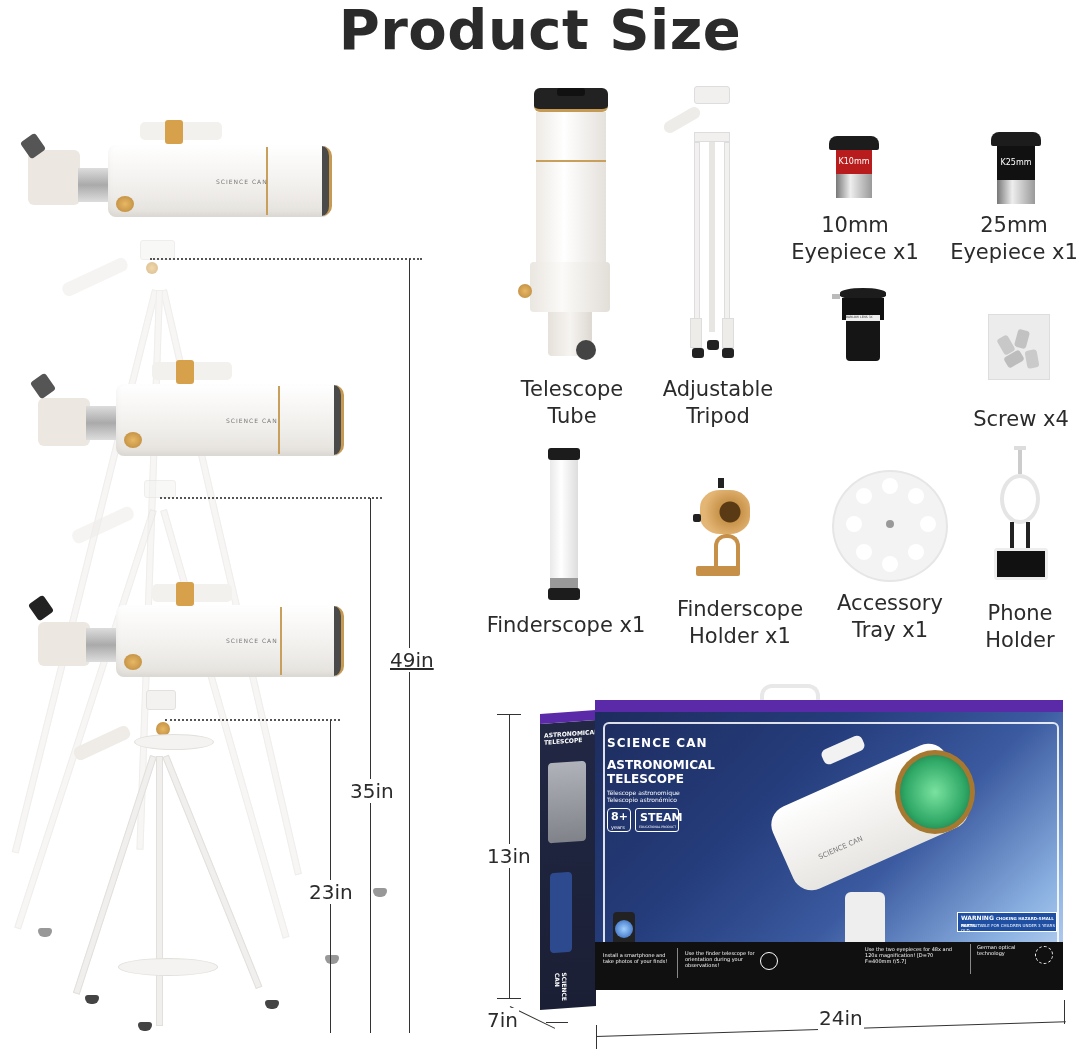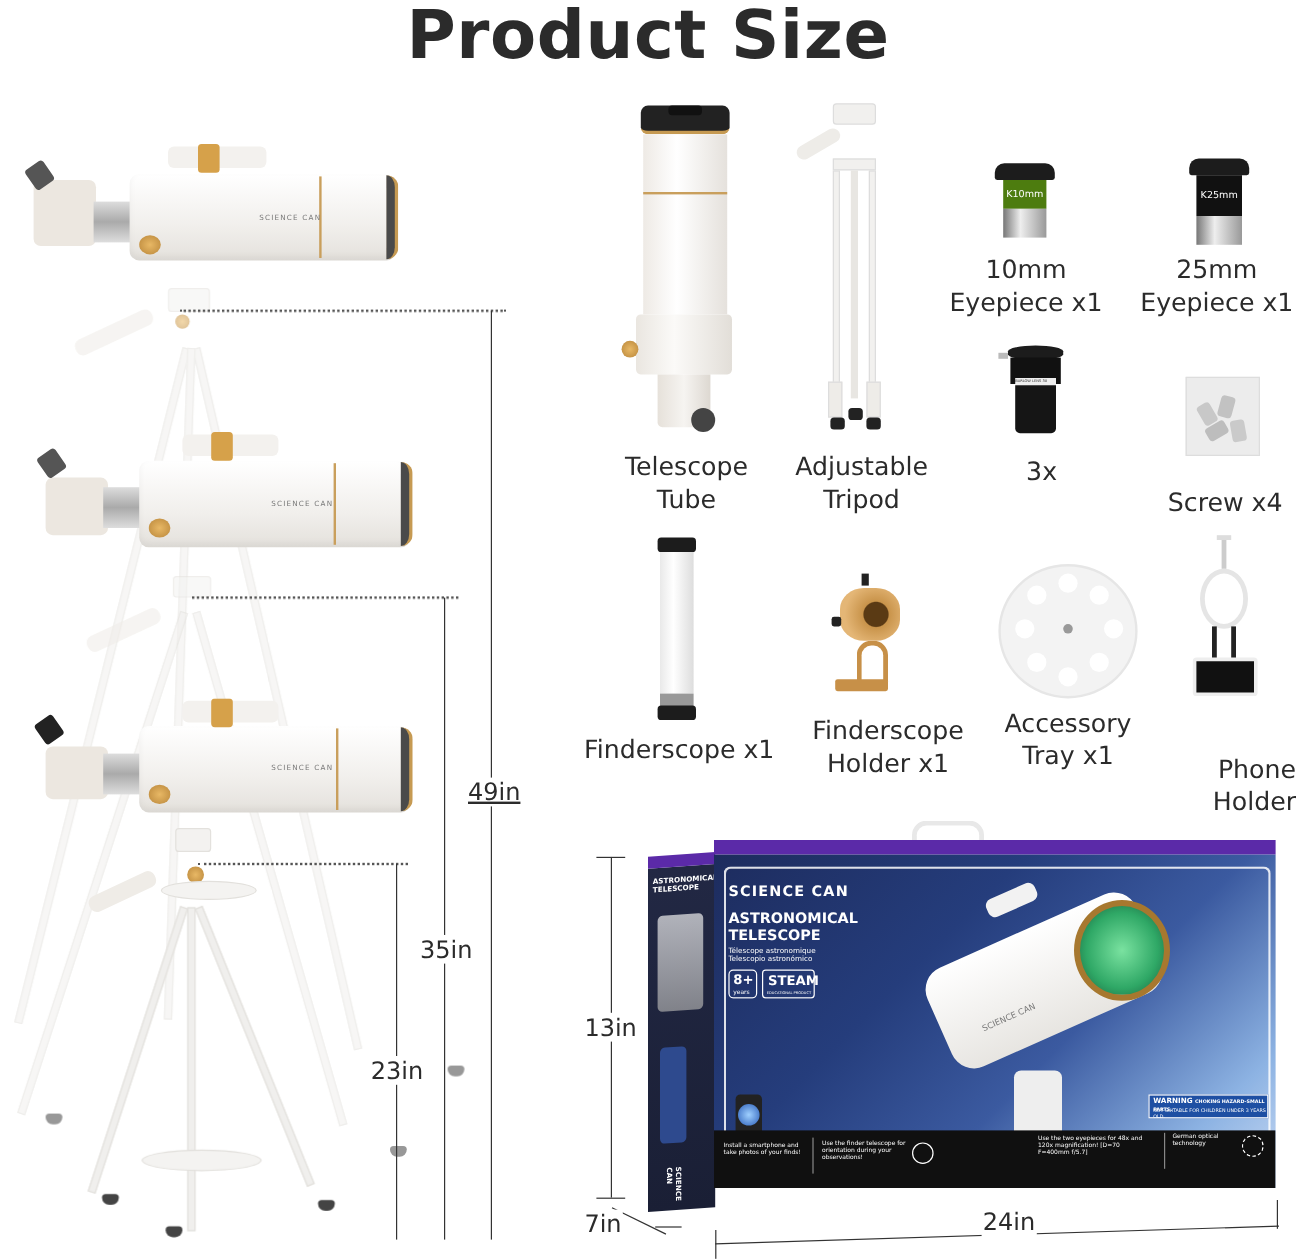--- a/index.html
+++ b/index.html
@@ -190,21 +190,21 @@
     <div class="abs" style="left:722px; top:348px; width:12px; height:10px; background:#222; border-radius:3px;"></div>
     <div class="abs" style="left:707px; top:340px; width:12px; height:10px; background:#222; border-radius:3px;"></div>
   </div>
   <div class="item-label" style="left:648px; top:376px; width:140px;">
     <div>Adjustable</div>
     <div>Tripod</div>
   </div>
 
   <div>
     <div class="abs" style="left:829px; top:136px; width:50px; height:14px; background:#1c1c1c; border-radius:8px 8px 2px 2px;"></div>
-    <div class="abs" style="left:836px; top:150px; width:36px; height:24px; background:#4d7c0f; color:#fff; font-size:8px; text-align:center; line-height:24px;">K10mm</div>
+    <div class="abs" style="left:836px; top:150px; width:36px; height:24px; background:#b91c1c; color:#fff; font-size:8px; text-align:center; line-height:24px;">K10mm</div>
     <div class="abs" style="left:836px; top:174px; width:36px; height:24px; background:linear-gradient(90deg,#777,#eee 40%,#999);"></div>
   </div>
   <div class="item-label" style="left:785px; top:212px; width:140px;">
     <div>10mm</div>
     <div>Eyepiece x1</div>
   </div>
 
   <div>
     <div class="abs" style="left:991px; top:132px; width:50px; height:14px; background:#1c1c1c; border-radius:8px 8px 2px 2px;"></div>
     <div class="abs" style="left:997px; top:146px; width:38px; height:34px; background:#111; color:#fff; font-size:8px; text-align:center; line-height:34px;">K25mm</div>
@@ -216,21 +216,20 @@
   </div>
 
   <div>
     <div class="abs" style="left:840px; top:288px; width:46px; height:12px; background:#1c1c1c; border-radius:50%/40%;"></div>
     <div class="abs" style="left:832px; top:294px; width:8px; height:5px; background:#bbb;"></div>
     <div class="abs" style="left:842px; top:298px; width:42px; height:22px; background:#111;"></div>
     <div class="abs" style="left:846px; top:315px; width:34px; height:6px; background:#eee; font-size:3px; color:#333;">BARLOW LENS 3X</div>
     <div class="abs" style="left:846px; top:321px; width:34px; height:40px; background:#151515; border-radius:0 0 4px 4px;"></div>
   </div>
   <div class="item-label" style="left:783px; top:380px; width:170px;">
-    <div>3x</div>
   </div>
 
   <div>
     <div class="abs" style="left:988px; top:314px; width:62px; height:66px; background:#ececec; border:1px solid #ddd;"></div>
     <div class="abs" style="left:1000px; top:336px; width:12px; height:18px; background:#c8c8c8; border-radius:3px; transform:rotate(-30deg);"></div>
     <div class="abs" style="left:1016px; top:330px; width:12px; height:18px; background:#c2c2c2; border-radius:3px; transform:rotate(15deg);"></div>
     <div class="abs" style="left:1008px; top:350px; width:12px; height:18px; background:#bdbdbd; border-radius:3px; transform:rotate(60deg);"></div>
     <div class="abs" style="left:1026px; top:350px; width:12px; height:18px; background:#cacaca; border-radius:3px; transform:rotate(-10deg);"></div>
   </div>
   <div class="item-label" style="left:962px; top:406px; width:118px;">
@@ -277,21 +276,21 @@
   </div>
 
   <div>
     <div class="abs" style="left:1014px; top:446px; width:12px; height:4px; background:#ddd;"></div>
     <div class="abs" style="left:1018px; top:450px; width:4px; height:24px; background:#ccc;"></div>
     <div class="abs" style="left:1000px; top:474px; width:40px; height:50px; border:4px solid #e5e5e5; border-radius:50%;"></div>
     <div class="abs" style="left:1010px; top:522px; width:4px; height:28px; background:#222;"></div>
     <div class="abs" style="left:1026px; top:522px; width:4px; height:28px; background:#222;"></div>
     <div class="abs" style="left:994px; top:548px; width:54px; height:32px; background:#111; border:3px solid #eee; border-radius:3px;"></div>
   </div>
-  <div class="item-label" style="left:960px; top:628px; width:120px;text-align:right;">
+  <div class="item-label" style="left:960px; top:600px; width:120px;">
     <div>Phone</div>
     <div>Holder</div>
   </div>
 </div>
 
 <div>
 
   <div class="abs" style="left:760px; top:684px; width:60px; height:26px; border:4px solid #e8e8e8; border-bottom:none; border-radius:12px 12px 0 0;"></div>
 
   <div class="box-side">

